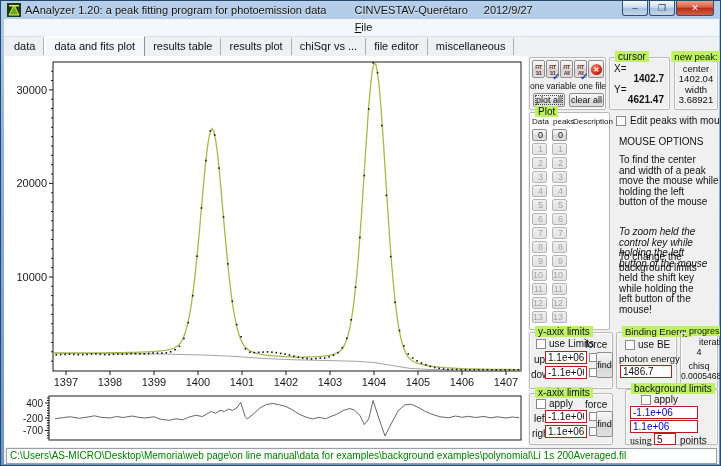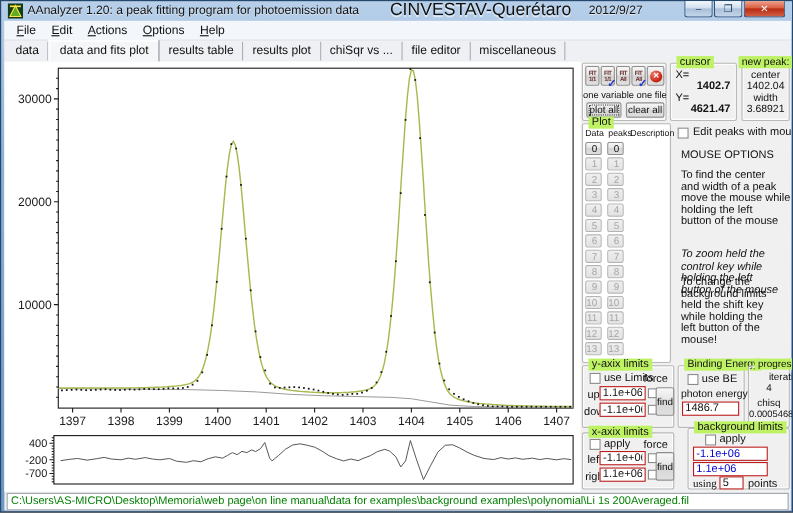--- a/index.html
+++ b/index.html
@@ -5,31 +5,31 @@
   * { margin:0; padding:0; box-sizing:border-box; }
   html,body { background:#555; }
   body { font-family:"Liberation Sans", sans-serif; }
   .window{ position:relative; width:721px; height:466px;
     background:linear-gradient(180deg,#b7cfe9 0%,#8fb2d8 30%,#6f97c4 100%);
     border:1px solid #24496f; overflow:hidden; }
   .titlebar{ position:absolute; left:0; top:0; width:100%; height:18px;
     display:flex; align-items:center; padding:0 4px; }
   .app-icon{ width:14px; height:14px; margin:0 4px 0 2px; display:inline-block; }
   .title-text{ font-size:11px; color:#111; text-shadow:0 1px 1px rgba(255,255,255,.7); margin-right:28px; white-space:nowrap; }
-  .title-inst{ font-size:16px; color:#111; text-shadow:0 1px 1px rgba(255,255,255,.7); margin-right:16px; }
+  .title-inst{ font-size:11px; color:#111; text-shadow:0 1px 1px rgba(255,255,255,.7); margin-right:16px; }
   .title-date{ font-size:11px; color:#111; text-shadow:0 1px 1px rgba(255,255,255,.7); }
   .winbtns{ position:absolute; right:6px; top:0; display:flex; }
   .winbtn{ height:15px; width:26px; border:1px solid #30507a; border-top:none;
     border-radius:0 0 3px 3px; font-size:9px; line-height:14px; text-align:center;
     color:#16324f; background:linear-gradient(180deg,#f4f8fc,#cfdeee 45%,#a9c0d9 50%,#c4d6e8); margin-left:1px; }
   .winbtn.close{ width:38px; color:#fff;
     background:linear-gradient(180deg,#f0a08c,#d95f43 45%,#b92b12 50%,#d06046); }
   .client{ position:absolute; left:3px; top:18px; width:715px; height:445px; background:#f0f0f0; }
   .menubar{ position:absolute; left:0; top:0; width:100%; height:18px;
-    background:#f3f6fa; border-bottom:1px solid #dadfe6; display:flex; align-items:center; padding-left:4px; }
+    background:#f3f6fa; border-bottom:1px solid #dadfe6; display:flex; align-items:center; padding-left:4px;flex-direction:column; }
   .menu-item{ font-size:11px; color:#111; padding:2px 7px; }
   .tabbar{ position:absolute; left:0; top:18px; width:100%; height:19px; background:#eef0f3;
     display:flex; align-items:flex-end; padding-left:2px; }
   .tab{ font-size:11px; color:#111; padding:2px 8px 3px 8px; border-right:1px solid #aab0b8; margin-bottom:1px; white-space:nowrap; }
   .tab.active{ border:1px solid #8a9099; border-bottom:none; border-top-color:#fff; border-left-color:#fff;
     background:#f5f6f8; padding:3px 9px 4px 9px; margin-bottom:0; box-shadow:inset 1px 1px 0 #fff; }
   .content{ position:absolute; left:0; top:37px; width:715px; height:391px; }
   .plot-wrap{ position:absolute; left:0; top:0; width:524px; height:391px; background:#fff; }
   .side-panel{ position:absolute; left:524px; top:0; width:191px; height:391px; background:#f0f0f0;
     font-size:10px; color:#111; }

